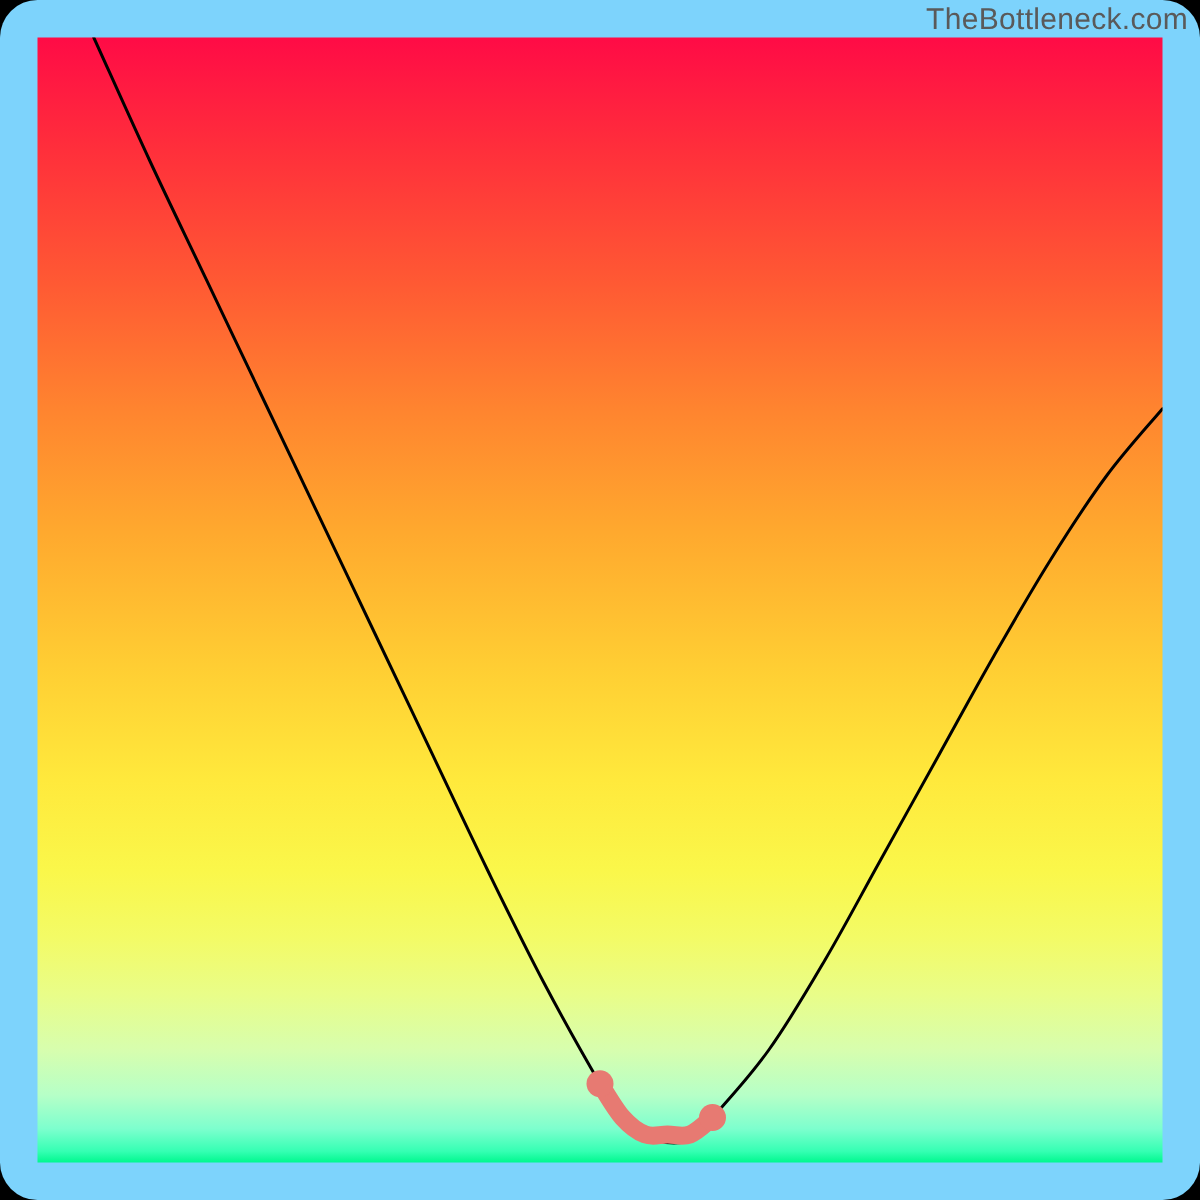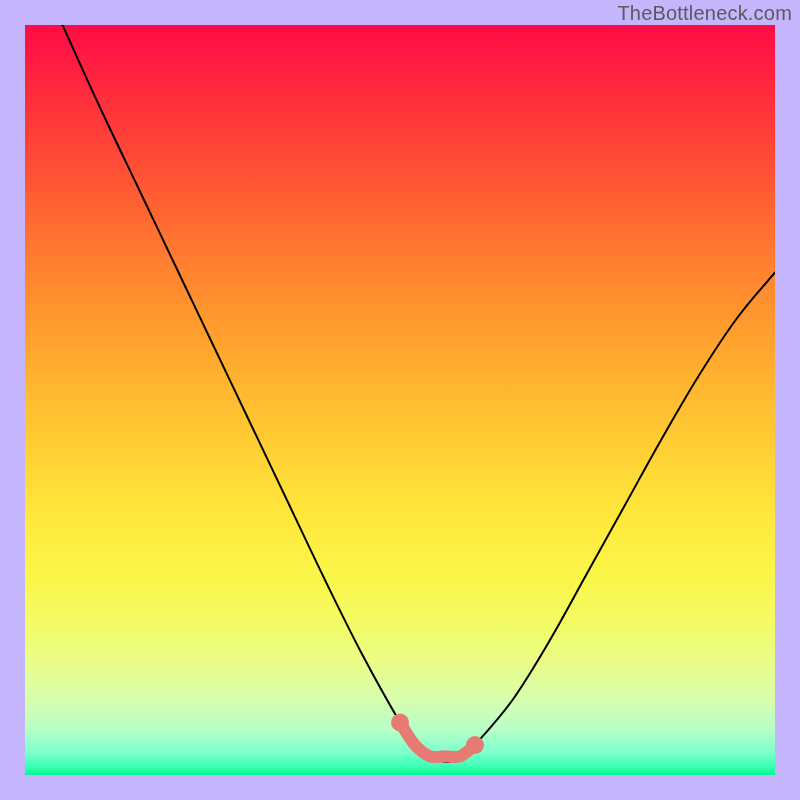--- a/index.html
+++ b/index.html
@@ -9,21 +9,22 @@
     height: 800px;
     background: #000;
     overflow: hidden;
   }
   .frame {
     position: absolute;
     left: 0;
     top: 0;
     width: 800px;
     height: 800px;
-    background: #c4b5fd;
+    background: #7dd3fc;
+    border-radius: 25px;
   }
   .plot {
     position: absolute;
     left: 25px;
     top: 25px;
     width: 750px;
     height: 750px;
     background: linear-gradient(to bottom,
       #ff0b46 0%,
       #ff2f3b 10%,

